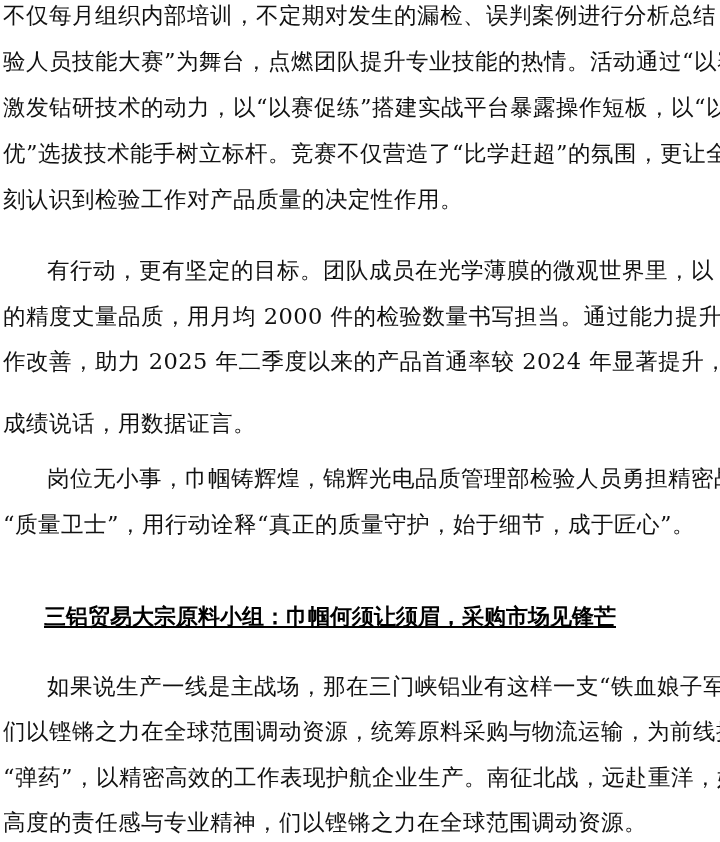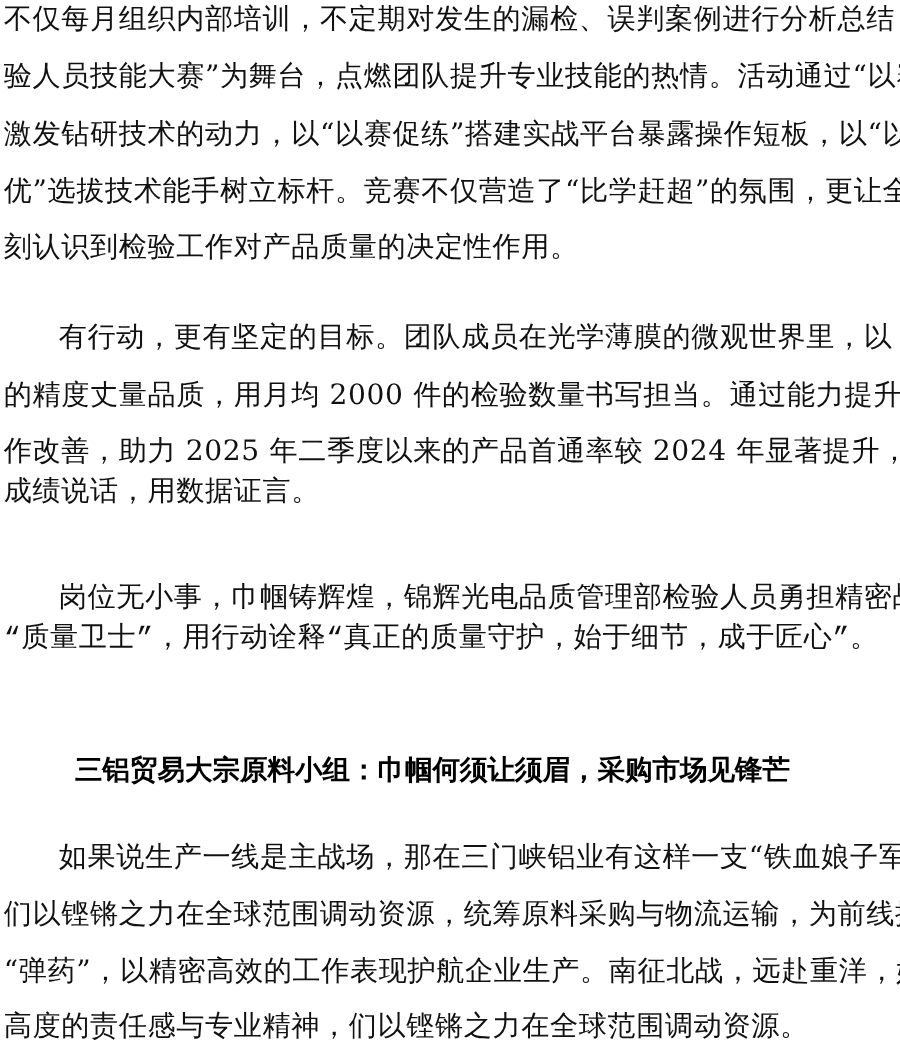--- a/index.html
+++ b/index.html
@@ -1,48 +1,48 @@
 <!DOCTYPE html>
 <html><head>
 <meta charset="utf-8">
 <style>
   html, body { margin: 0; padding: 0; background: #ffffff; }
   body { width: 720px; height: 842px; position: relative; overflow: hidden;
          font-family: "DejaVu Serif", "Liberation Serif", serif; color: #111; }
   .line { position: absolute; left: 3px; width: 714px; height: 30px;
           font-size: 22.5px; line-height: 30px; white-space: nowrap;
           text-align: justify; text-align-last: justify; letter-spacing: 0.5px; }
-  .line.last { text-align-last: left; font-family: Liberation Mono, monospace; }
+  .line.last { text-align-last: left; }
   .line.indent { left: 47px; width: 670px; }
-  .heading { position: absolute; left: 16px; width: 660px; height: 32px;
+  .heading { position: absolute; left: 0; width: 660px; height: 32px;
              text-align: center; font-family: "DejaVu Sans", "Liberation Sans", sans-serif;
-             font-weight: bold; font-size: 22px; line-height: 32px; color: #000; }
+             font-weight: bold; font-size: 22px; line-height: 32px; color: #000; text-decoration: underline; }
 </style>
 </head>
 <body>
 
 <div>
   <div>
     <div class="line" style="top:0px">不仅每月组织内部培训，不定期对发生的漏检、误判案例进行分析总结，更以“检</div>
     <div class="line" style="top:46px">验人员技能大赛”为舞台，点燃团队提升专业技能的热情。活动通过“以赛促学”</div>
     <div class="line" style="top:92px">激发钻研技术的动力，以“以赛促练”搭建实战平台暴露操作短板，以“以赛选</div>
     <div class="line" style="top:138px">优”选拔技术能手树立标杆。竞赛不仅营造了“比学赶超”的氛围，更让全员深</div>
     <div class="line last" style="top:184px">刻认识到检验工作对产品质量的决定性作用。</div>
   </div>
 
   <div>
     <div class="line indent" style="top:255px">有行动，更有坚定的目标。团队成员在光学薄膜的微观世界里，以 0.1mm</div>
     <div class="line" style="top:301px">的精度丈量品质，用月均 2000 件的检验数量书写担当。通过能力提升和内部工</div>
     <div class="line" style="top:346px">作改善，助力 2025 年二季度以来的产品首通率较 2024 年显著提升，做到了用</div>
-    <div class="line last" style="top:379px">成绩说话，用数据证言。</div>
+    <div class="line last" style="top:408px">成绩说话，用数据证言。</div>
   </div>
 
   <div>
     <div class="line indent" style="top:463px">岗位无小事，巾帼铸辉煌，锦辉光电品质管理部检验人员勇担精密战场上的</div>
-    <div class="line last" style="top:496px">“质量卫士”，用行动诠释“真正的质量守护，始于细节，成于匠心”。</div>
+    <div class="line last" style="top:509px">“质量卫士”，用行动诠释“真正的质量守护，始于细节，成于匠心”。</div>
   </div>
 
   <div class="heading" style="top:601px">三铝贸易大宗原料小组：巾帼何须让须眉，采购市场见锋芒</div>
 
   <div>
     <div class="line indent" style="top:671px">如果说生产一线是主战场，那在三门峡铝业有这样一支“铁血娘子军”，她</div>
     <div class="line" style="top:716px">们以铿锵之力在全球范围调动资源，统筹原料采购与物流运输，为前线提供充足</div>
     <div class="line" style="top:762px">“弹药”，以精密高效的工作表现护航企业生产。南征北战，远赴重洋，她们以</div>
     <div class="line last" style="top:807px">高度的责任感与专业精神，们以铿锵之力在全球范围调动资源。</div>
   </div>

